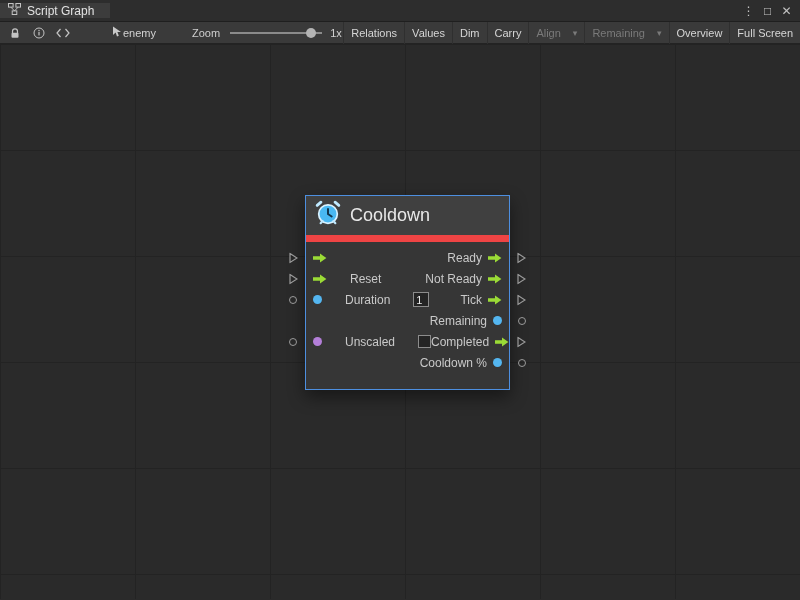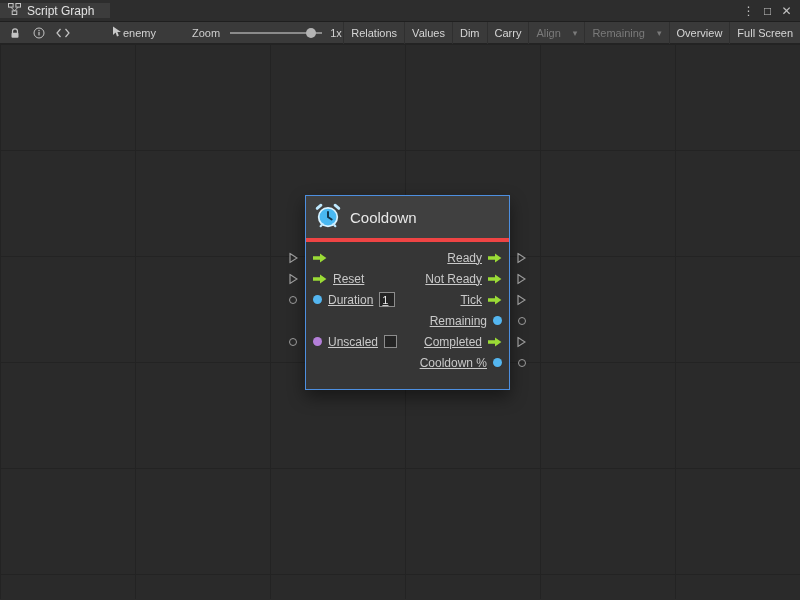--- a/index.html
+++ b/index.html
@@ -35,25 +35,25 @@
       linear-gradient(to right, #232323 1px, transparent 1px),
       linear-gradient(to bottom, #232323 1px, transparent 1px);
     background-size:135px 106px;
     background-position:0 0;
   }
 
   
   .node { position:absolute; left:305px; top:151px; width:205px;
     background:#363636; border:1px solid var(--selection,#4d8fe0);
     box-shadow:0 7px 16px rgba(0,0,0,.45); }
-  .node-header { height:46px; background:#404040; border-bottom:4px solid #ef4444;
-    display:flex; align-items:center; gap:9px; padding:0 9px; font-size:15px; color:#e8e8e8; }
+  .node-header { height:46px; background:#404040; border-bottom:7px solid #ef4444;
+    display:flex; align-items:center; gap:9px; padding:0 9px; font-size:18px; color:#e8e8e8; }
   .node-body { padding:5px 0 16px; }
-  .prow { position:relative; height:21px; display:flex; align-items:center; padding:0 7px; font-size:12px; color:#c9c9c9;text-decoration:underline; }
-  .pleft { display:flex; align-items:center; gap:6px; }
+  .prow { position:relative; height:21px; display:flex; align-items:center; padding:0 7px; font-size:12px; color:#c9c9c9; }
+  .pleft { display:flex; align-items:center; gap:23px; }
   .pright { margin-left:auto; display:flex; align-items:center; gap:6px; }
   .dot { width:9px; height:9px; border-radius:50%; }
   .dot.value { background:var(--value-port,#54b6f0); }
   .dot.bool  { background:var(--boolean-port,#b47fd9); }
   .flow-arrow { color:var(--flow-port,#9bdb36); display:inline-flex; }
   .field { width:16px; height:15px; background:#242424; border:1px solid #8c8c8c; color:#ececec;
     font-size:11px; padding:0 2px; font-family:"Liberation Sans",sans-serif; }
   .checkbox { width:13px; height:13px; background:#242424; border:1px solid #8c8c8c; display:inline-block; }
 
   

